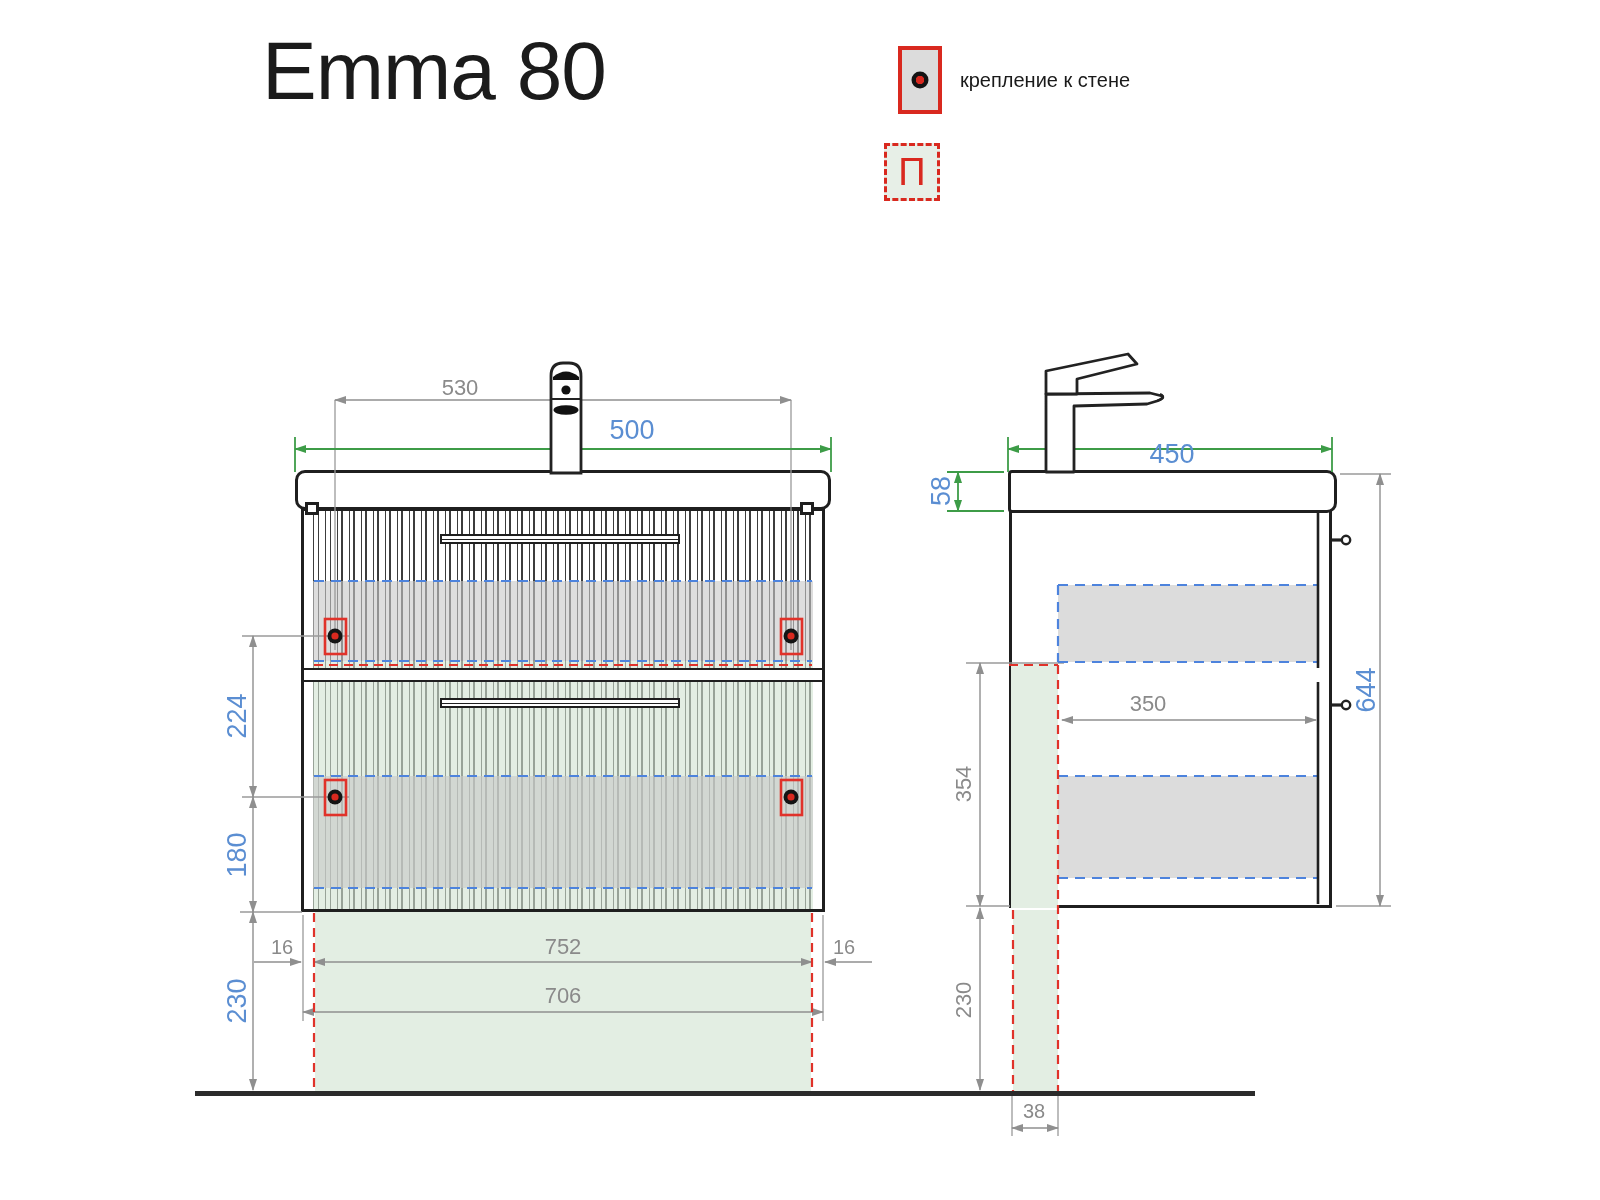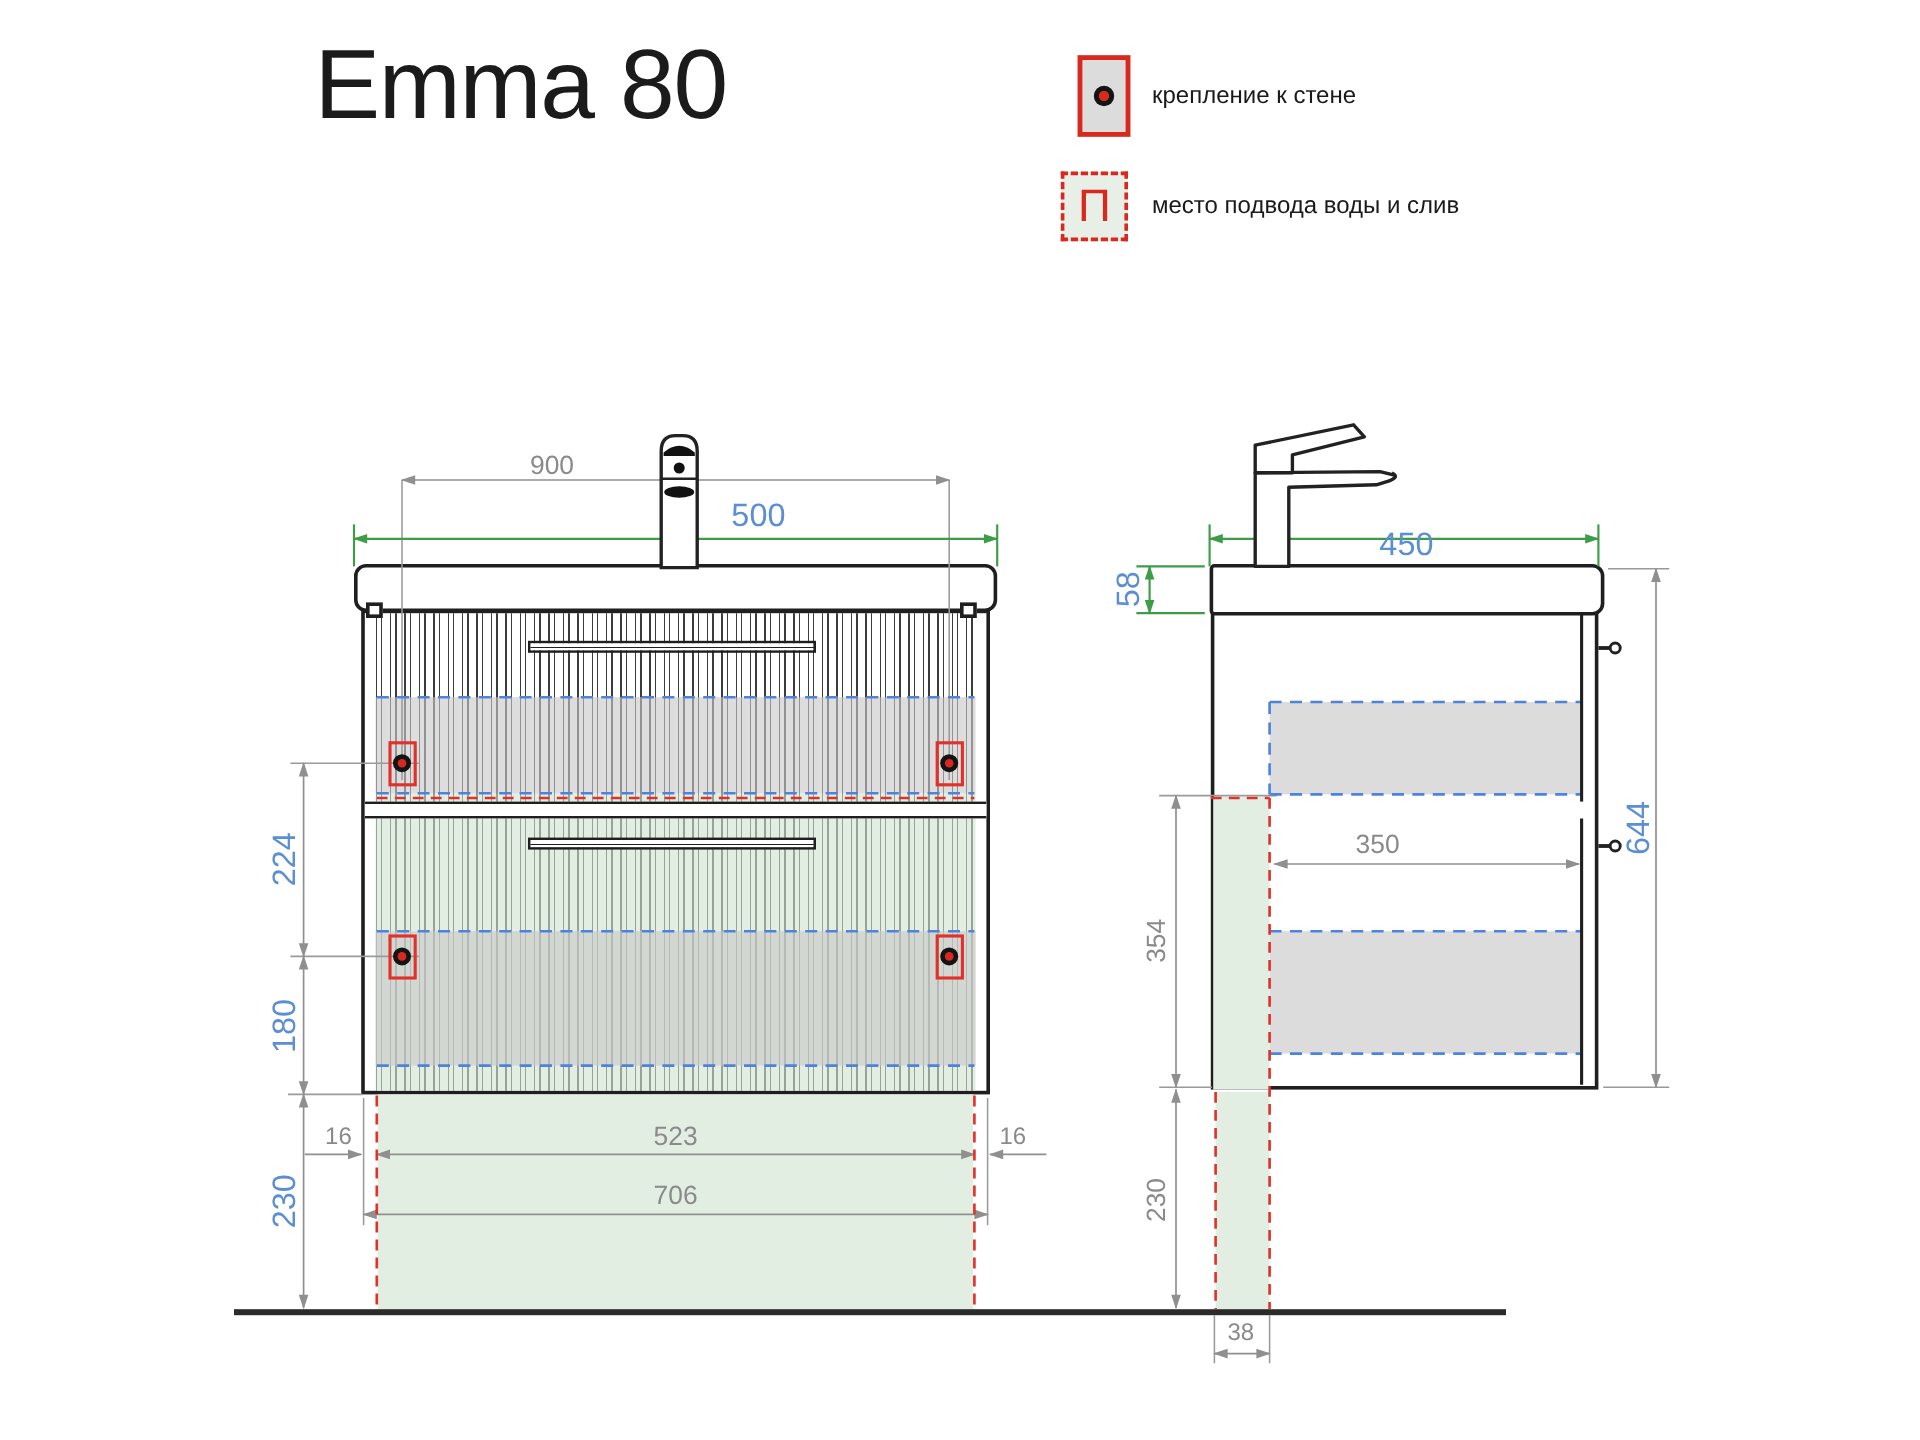--- a/index.html
+++ b/index.html
@@ -47,21 +47,20 @@
 
   <div class="title">Emma 80</div>
 
   <div class="legend-box1">
     <div class="dot"></div>
   </div>
   <div class="legend-label" style="left:960px;top:80px">крепление к стене</div>
   <div class="legend-box2">
     <div class="pu">П</div>
   </div>
-  <div class="legend-label" style="left:960px;top:172px">место подвода воды и слив</div>
 
   <div>
 
     <div class="body" style="left:301px;top:508px;width:524px;height:404px"></div>
 
     <div class="flutes" style="left:313px;top:511px;width:500px;height:398px"></div>
 
     <div class="bandgray" style="left:313px;top:581px;width:500px;height:80px"></div>
     <div class="greenzone" style="left:313px;top:661px;width:500px;height:248px"></div>
     <div class="bandgray" style="left:313px;top:776px;width:500px;height:112px"></div>
@@ -212,28 +211,28 @@
       <ellipse cx="566" cy="410" rx="12.5" ry="4.8" fill="#111"></ellipse>
     </g>
 
     <g>
       <path d="M1046,472 L1046,394 L1150,393 L1162,396 Q1165,398 1157,401 L1147,404 L1074,406 L1074,472 Z" fill="#fff" stroke="#222" stroke-width="2.8" stroke-linejoin="round"></path>
       <path d="M1046,394 L1046,371 L1128,354 L1137,364 L1077,379 L1077,394 Z" fill="#fff" stroke="#222" stroke-width="2.8" stroke-linejoin="round"></path>
       <path d="M1160,394 Q1167,397 1157,401" fill="none" stroke="#222" stroke-width="2.4"></path>
     </g>
   </svg>
 
-  <div class="dim gray" style="left:460px;top:388px">900</div>
+  <div class="dim gray" style="left:460px;top:388px">530</div>
   <div class="dim blue" style="left:632px;top:430px">500</div>
   <div class="vdim blue" style="left:237px;top:716px">224</div>
   <div class="vdim blue" style="left:237px;top:855px">180</div>
   <div class="vdim blue" style="left:237px;top:1001px">230</div>
   <div class="dim gray small" style="left:282px;top:947px">16</div>
   <div class="dim gray small" style="left:844px;top:947px">16</div>
-  <div class="dim gray" style="left:563px;top:947px">523</div>
+  <div class="dim gray" style="left:563px;top:947px">752</div>
   <div class="dim gray" style="left:563px;top:996px">706</div>
 
   <div class="dim blue" style="left:1172px;top:454px">450</div>
   <div class="vdim blue" style="left:941px;top:491px">58</div>
   <div class="vdim blue" style="left:1366px;top:690px">644</div>
   <div class="vdim gray" style="left:964px;top:784px">354</div>
   <div class="vdim gray" style="left:964px;top:1000px">230</div>
   <div class="dim gray" style="left:1148px;top:704px">350</div>
   <div class="dim gray small" style="left:1034px;top:1111px">38</div>
 

